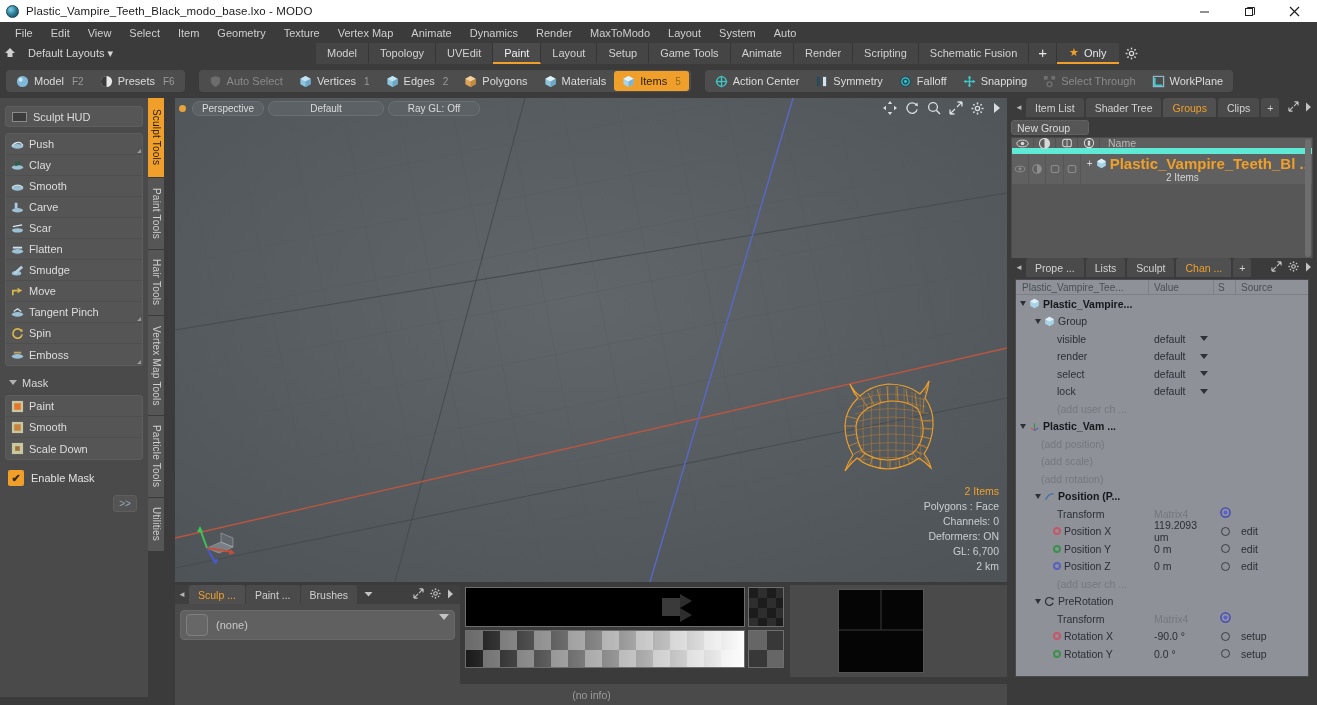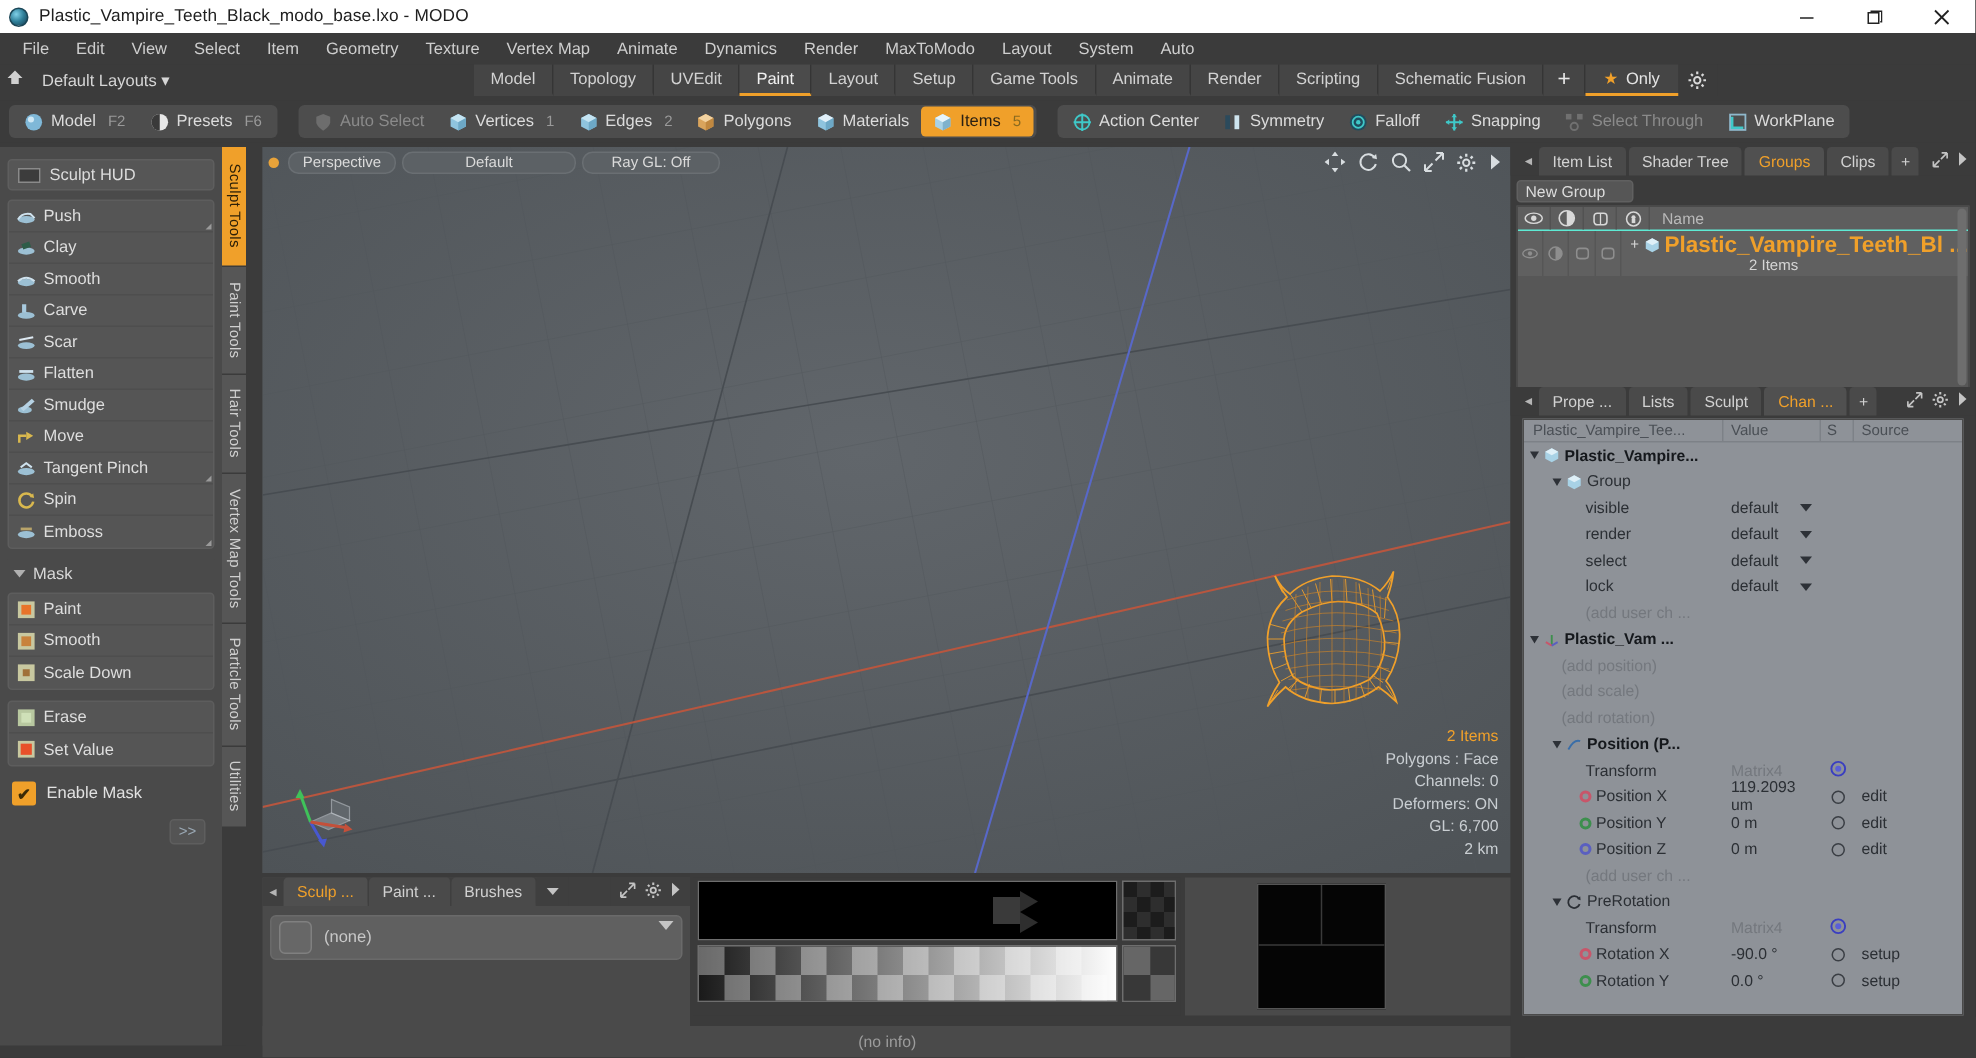--- a/index.html
+++ b/index.html
@@ -124,21 +124,21 @@
   .rp-tabs { height:19px; display:flex; align-items:stretch; background:#3b3b3b; }
   .rtab { padding:0 9px; display:flex; align-items:center; font-size:10.5px; color:#d2d2d2; background:#4a4a4a;
      margin-right:2px; border-top-left-radius:3px; border-top-right-radius:3px; }
   .rtab.active { color:#f0a02a; background:#505050; }
   .rtab.narrow { padding:0 6px; }
   .rp-icons { display:flex; align-items:center; gap:6px; padding:0 5px; color:#c9c9c9; font-size:10px; margin-left:auto;}
 
   .newgroup { height:15px; margin:3px 0 2px 4px; width:78px; background:#565656; border:1px solid #606060;
      border-radius:3px; display:flex; align-items:center; padding-left:5px; color:#dcdcdc; font-size:10.5px;}
   .listbox { margin:0 4px; background:#575757; border:1px solid #4a4a4a; height:122px; position:relative; overflow:hidden;}
-  .lb-head { height:16px; display:flex; align-items:center; background:#5e5e5e; border-bottom:1px solid #5eead4;}
+  .lb-head { height:16px; display:flex; align-items:center; background:#5e5e5e; border-bottom:6px solid #5eead4;}
   .lbcell { width:22px; display:flex; align-items:center; justify-content:center; border-right:1px solid #525252; height:100%;}
   .lb-name { padding-left:8px; color:#b9b9b9; font-size:10.5px;}
   .lb-row { height:30px; display:flex; align-items:stretch; background:#606060; }
   .grouprow-text { flex:1; padding-left:6px; display:flex; flex-direction:column; justify-content:center; }
   .grouprow-title { color:#f0a02a; font-size:15px; font-weight:bold; white-space:nowrap;}
   .grouprow-sub { color:#d6d6d6; font-size:10px; text-align:center; padding-right:34px;}
 
   .chanbox { margin:0 4px; background:#8e9298; border:1px solid #4a4a4a; position:absolute; left:0; right:0; top:22px; bottom:26px; overflow:hidden;}
   .ch-head { height:15px; display:flex; background:#8e9298; color:#4a4f55; font-size:10px; border-bottom:1px solid #7d8187;}
   .ch-col1 { width:133px; padding-left:6px; display:flex;align-items:center; border-right:1px solid #7d8187;}
@@ -544,40 +544,20 @@
           <span class="ico">
               <svg viewBox="0 0 14 14">
                 <rect x="1" y="1" width="12" height="12" fill="#c8c8a0"></rect>
                 <rect x="4.5" y="4.5" width="5" height="5" fill="#a07038"></rect>
               </svg>
             </span>
           <span>Scale Down</span>
         </div>
       </div>
 
-      <div class="toolgroup">
-        <div class="toolrow">
-          <span class="ico">
-              <svg viewBox="0 0 14 14">
-                <rect x="1" y="1" width="12" height="12" fill="#b8c8a0"></rect>
-                <rect x="3.5" y="3.5" width="7" height="7" fill="#cfe0b8"></rect>
-              </svg>
-            </span>
-          <span>Erase</span>
-        </div>
-        <div class="toolrow">
-          <span class="ico">
-              <svg viewBox="0 0 14 14">
-                <rect x="1" y="1" width="12" height="12" fill="#c8c8a0"></rect>
-                <rect x="3" y="3" width="8" height="8" fill="#e8502a"></rect>
-              </svg>
-            </span>
-          <span>Set Value</span>
-        </div>
-      </div>
 
       <div class="chkrow">
         <span class="chkbox">✔</span>
         <span>Enable Mask</span>
       </div>
       <div class="dblarrow">&gt;&gt;</div>
     </div>
   </div>
 
   <div class="vtabs">

